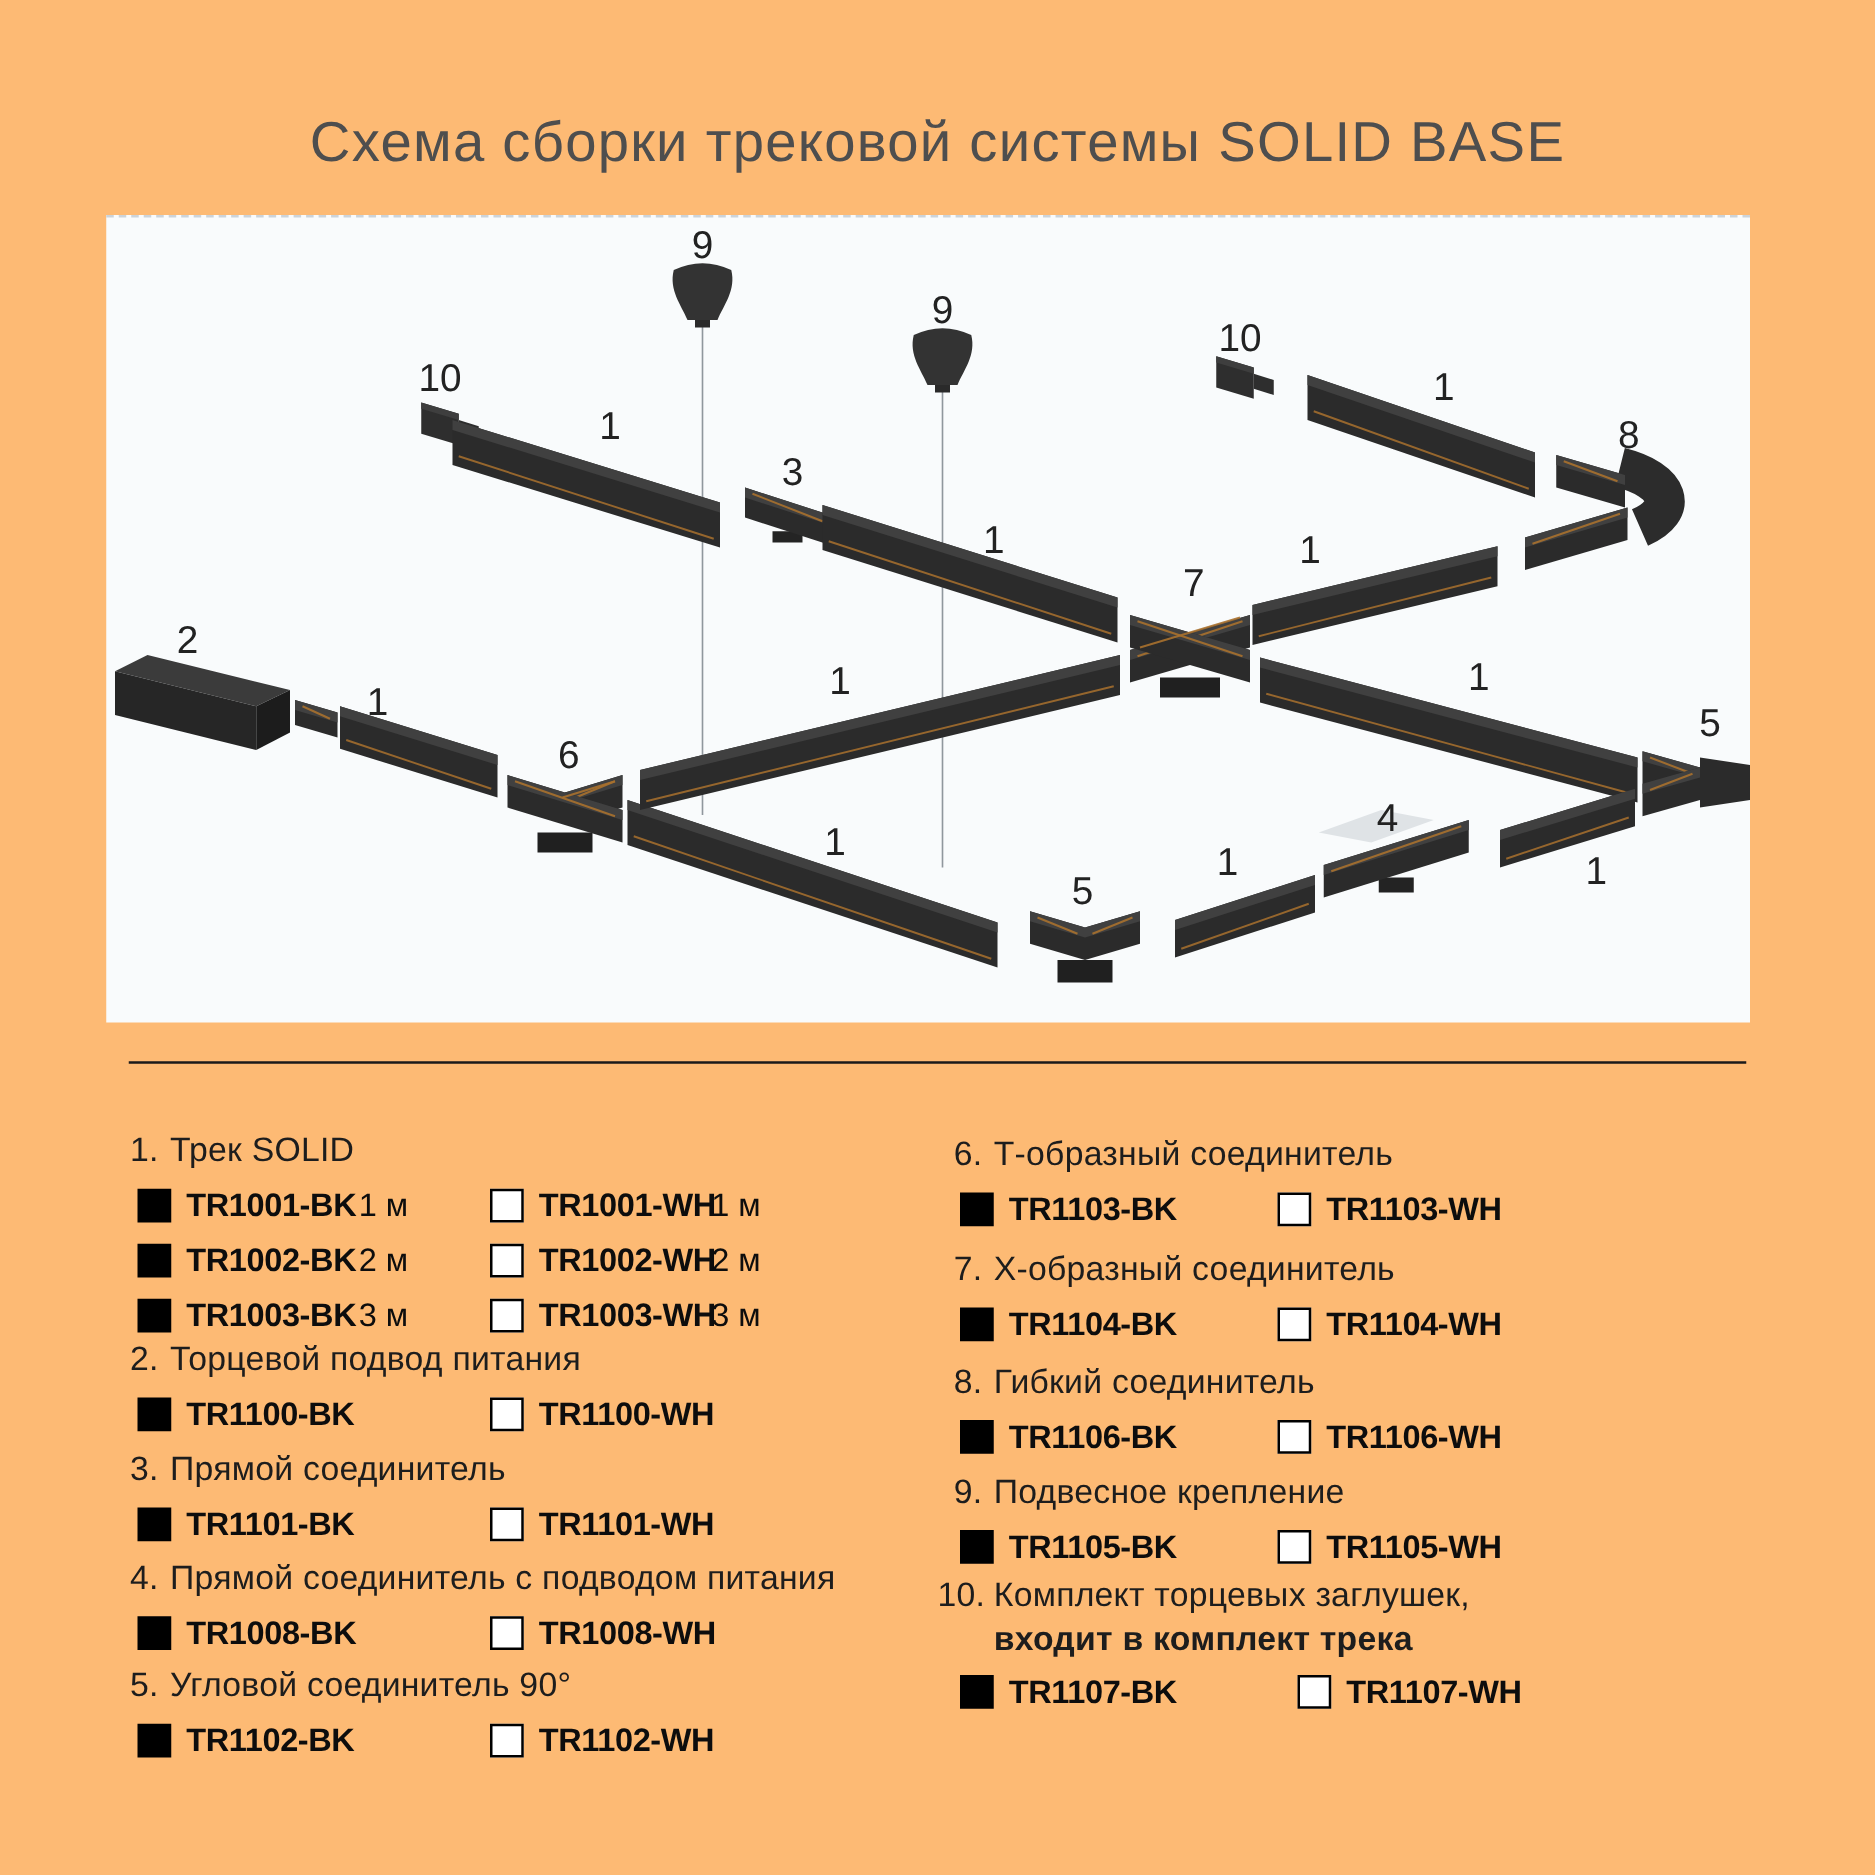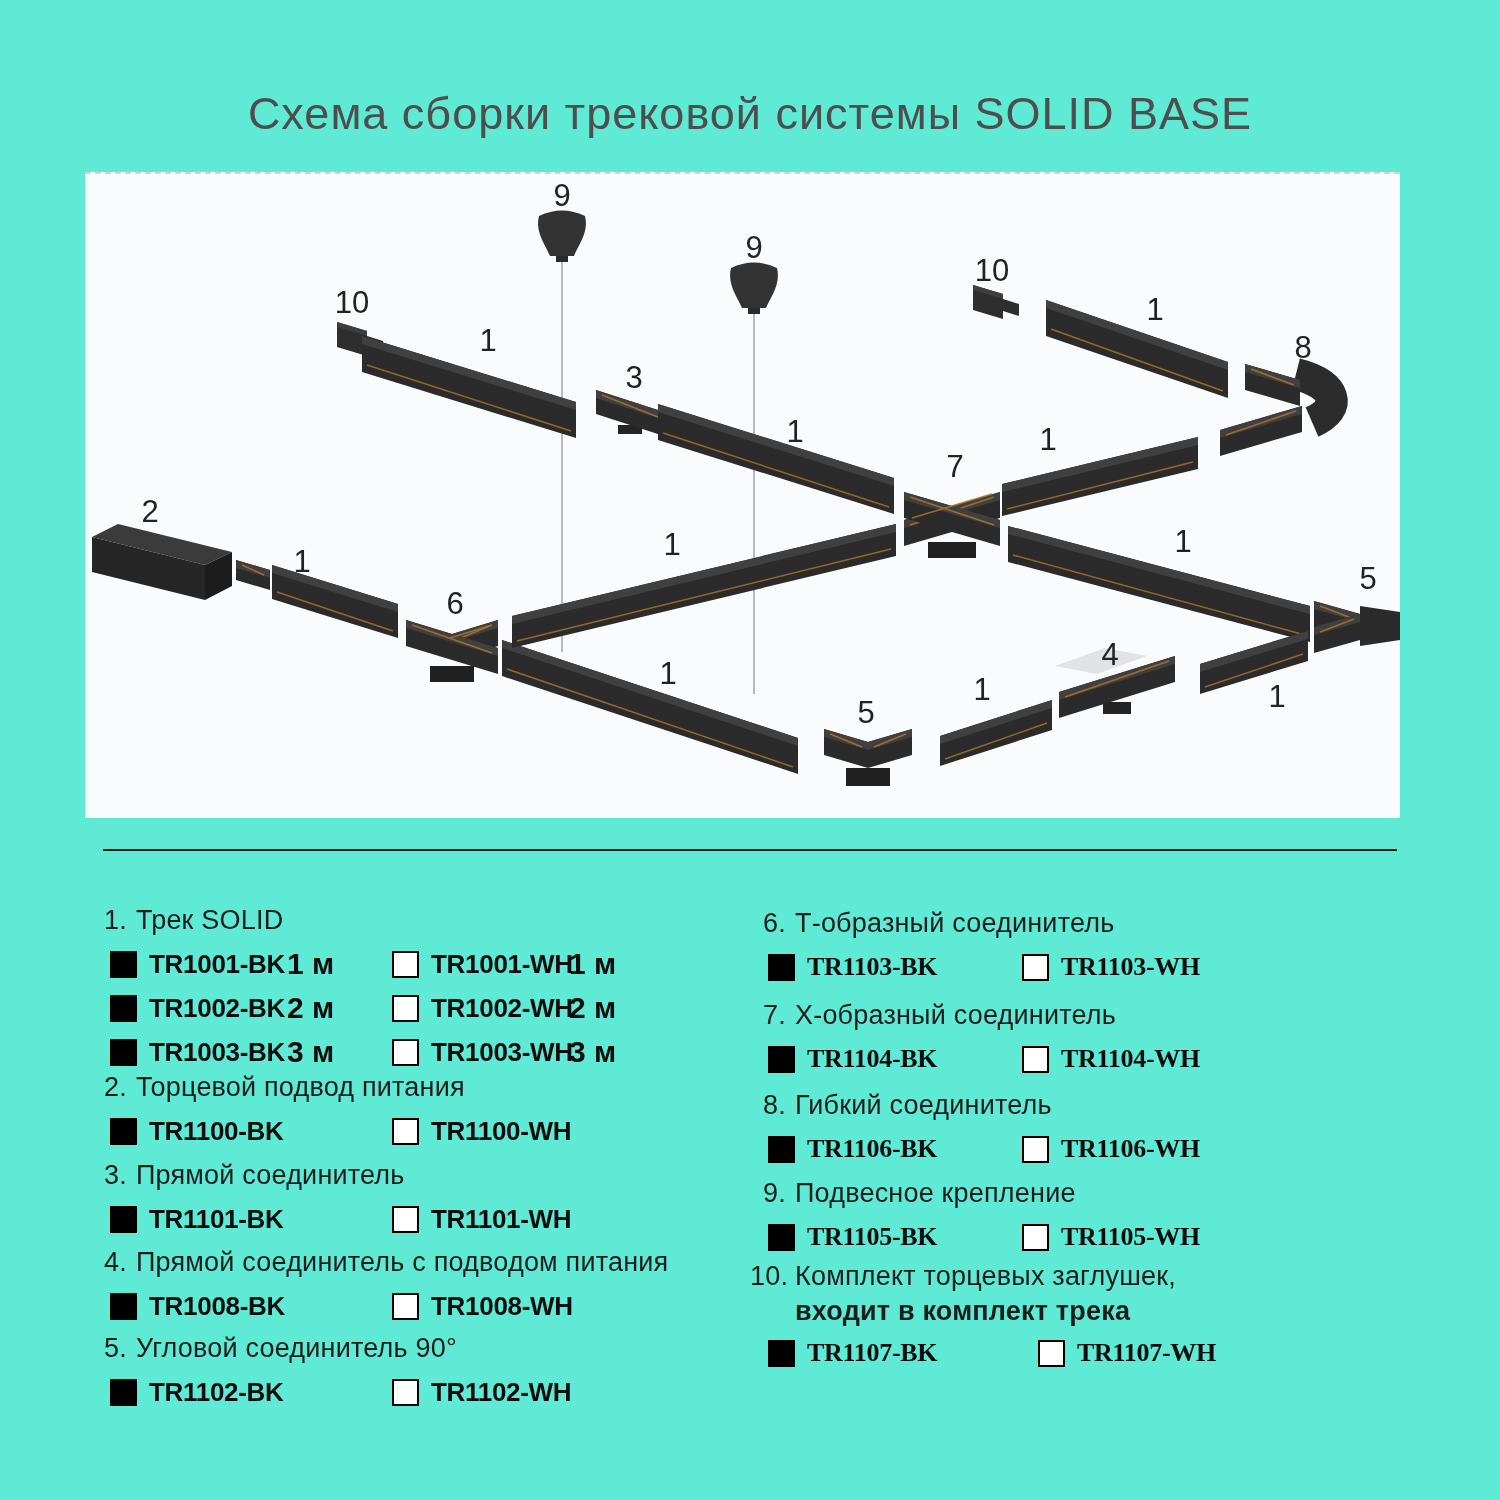--- a/index.html
+++ b/index.html
@@ -1,41 +1,41 @@
 <!DOCTYPE html>
 <html lang="ru"><head>
 <meta charset="utf-8">
 <style>
   html,body{margin:0;padding:0;background:#ffffff;}
-  .canvas{position:relative;width:1500px;height:1500px;background:#5eead4;overflow:hidden;
+  .canvas{position:relative;width:1500px;height:1500px;background:#fdba74;overflow:hidden;
           font-family:"Liberation Sans", sans-serif;}
   .page-title{position:absolute;top:88px;left:0;width:100%;text-align:center;
               font-size:45px;font-weight:400;color:#4e4e4e;letter-spacing:1px;}
   .panel{position:absolute;left:85px;top:172px;width:1315px;height:646px;
          background:#f9fbfc;border-top:2px dashed #ccd3d9;box-sizing:border-box;}
   #diagram{position:absolute;left:0;top:0;width:1500px;height:1500px;pointer-events:none;}
   .divider{position:absolute;left:103px;top:849px;width:1294px;height:2px;background:#1a1a1a;}
   .legend-col{position:absolute;top:0;height:1500px;}
   #legend-left{left:103px;width:630px;}
   #legend-right{left:750px;width:680px;}
   .sec{position:absolute;left:0;width:100%;}
   .sec-head{display:flex;font-size:27px;line-height:30px;color:#1d1d1d;letter-spacing:0.2px;}
   .sec-num{text-align:right;margin-right:9px;flex:0 0 auto;}
   .num-l{width:24px;} .num-r{width:36px;}
   .sec-head2{font-size:27px;line-height:30px;color:#1d1d1d;letter-spacing:0.2px;margin-top:5px;}
   .leg-row{display:flex;margin-top:14px;height:30px;}
-  .pad-l{padding-left:7px;} .pad-r{padding-left:18px;font-family:Liberation Serif, serif;}
+  .pad-l{padding-left:7px;} .pad-r{padding-left:18px;}
   .leg-group{display:flex;align-items:center;flex:0 0 auto;}
   .gw-l{width:282px;} .gw-r{width:254px;}
   .swatch{flex:0 0 auto;width:27px;height:27px;margin-right:12px;box-sizing:border-box;}
   .swatch.black{background:#000;}
   .swatch.white{background:#fff;border:2.5px solid #000;}
   .code{font-size:26px;font-weight:700;color:#0d0d0d;letter-spacing:-0.3px;white-space:nowrap;}
   .code.fixed{width:138px;}
-  .qty{font-size:30px;font-weight:700;color:#0d0d0d;white-space:nowrap;}
+  .qty{font-size:26px;font-weight:400;color:#0d0d0d;white-space:nowrap;}
 </style>
 </head>
 <body>
 
 <div class="canvas">
   <div class="page-title">Схема сборки трековой системы SOLID BASE</div>
   <div class="panel"></div>
   <svg id="diagram" viewBox="0 0 1500 1500">
       <g>
         <line x1="562" y1="258" x2="562" y2="652" stroke="#90979d" stroke-width="1.3" opacity="1"></line>

